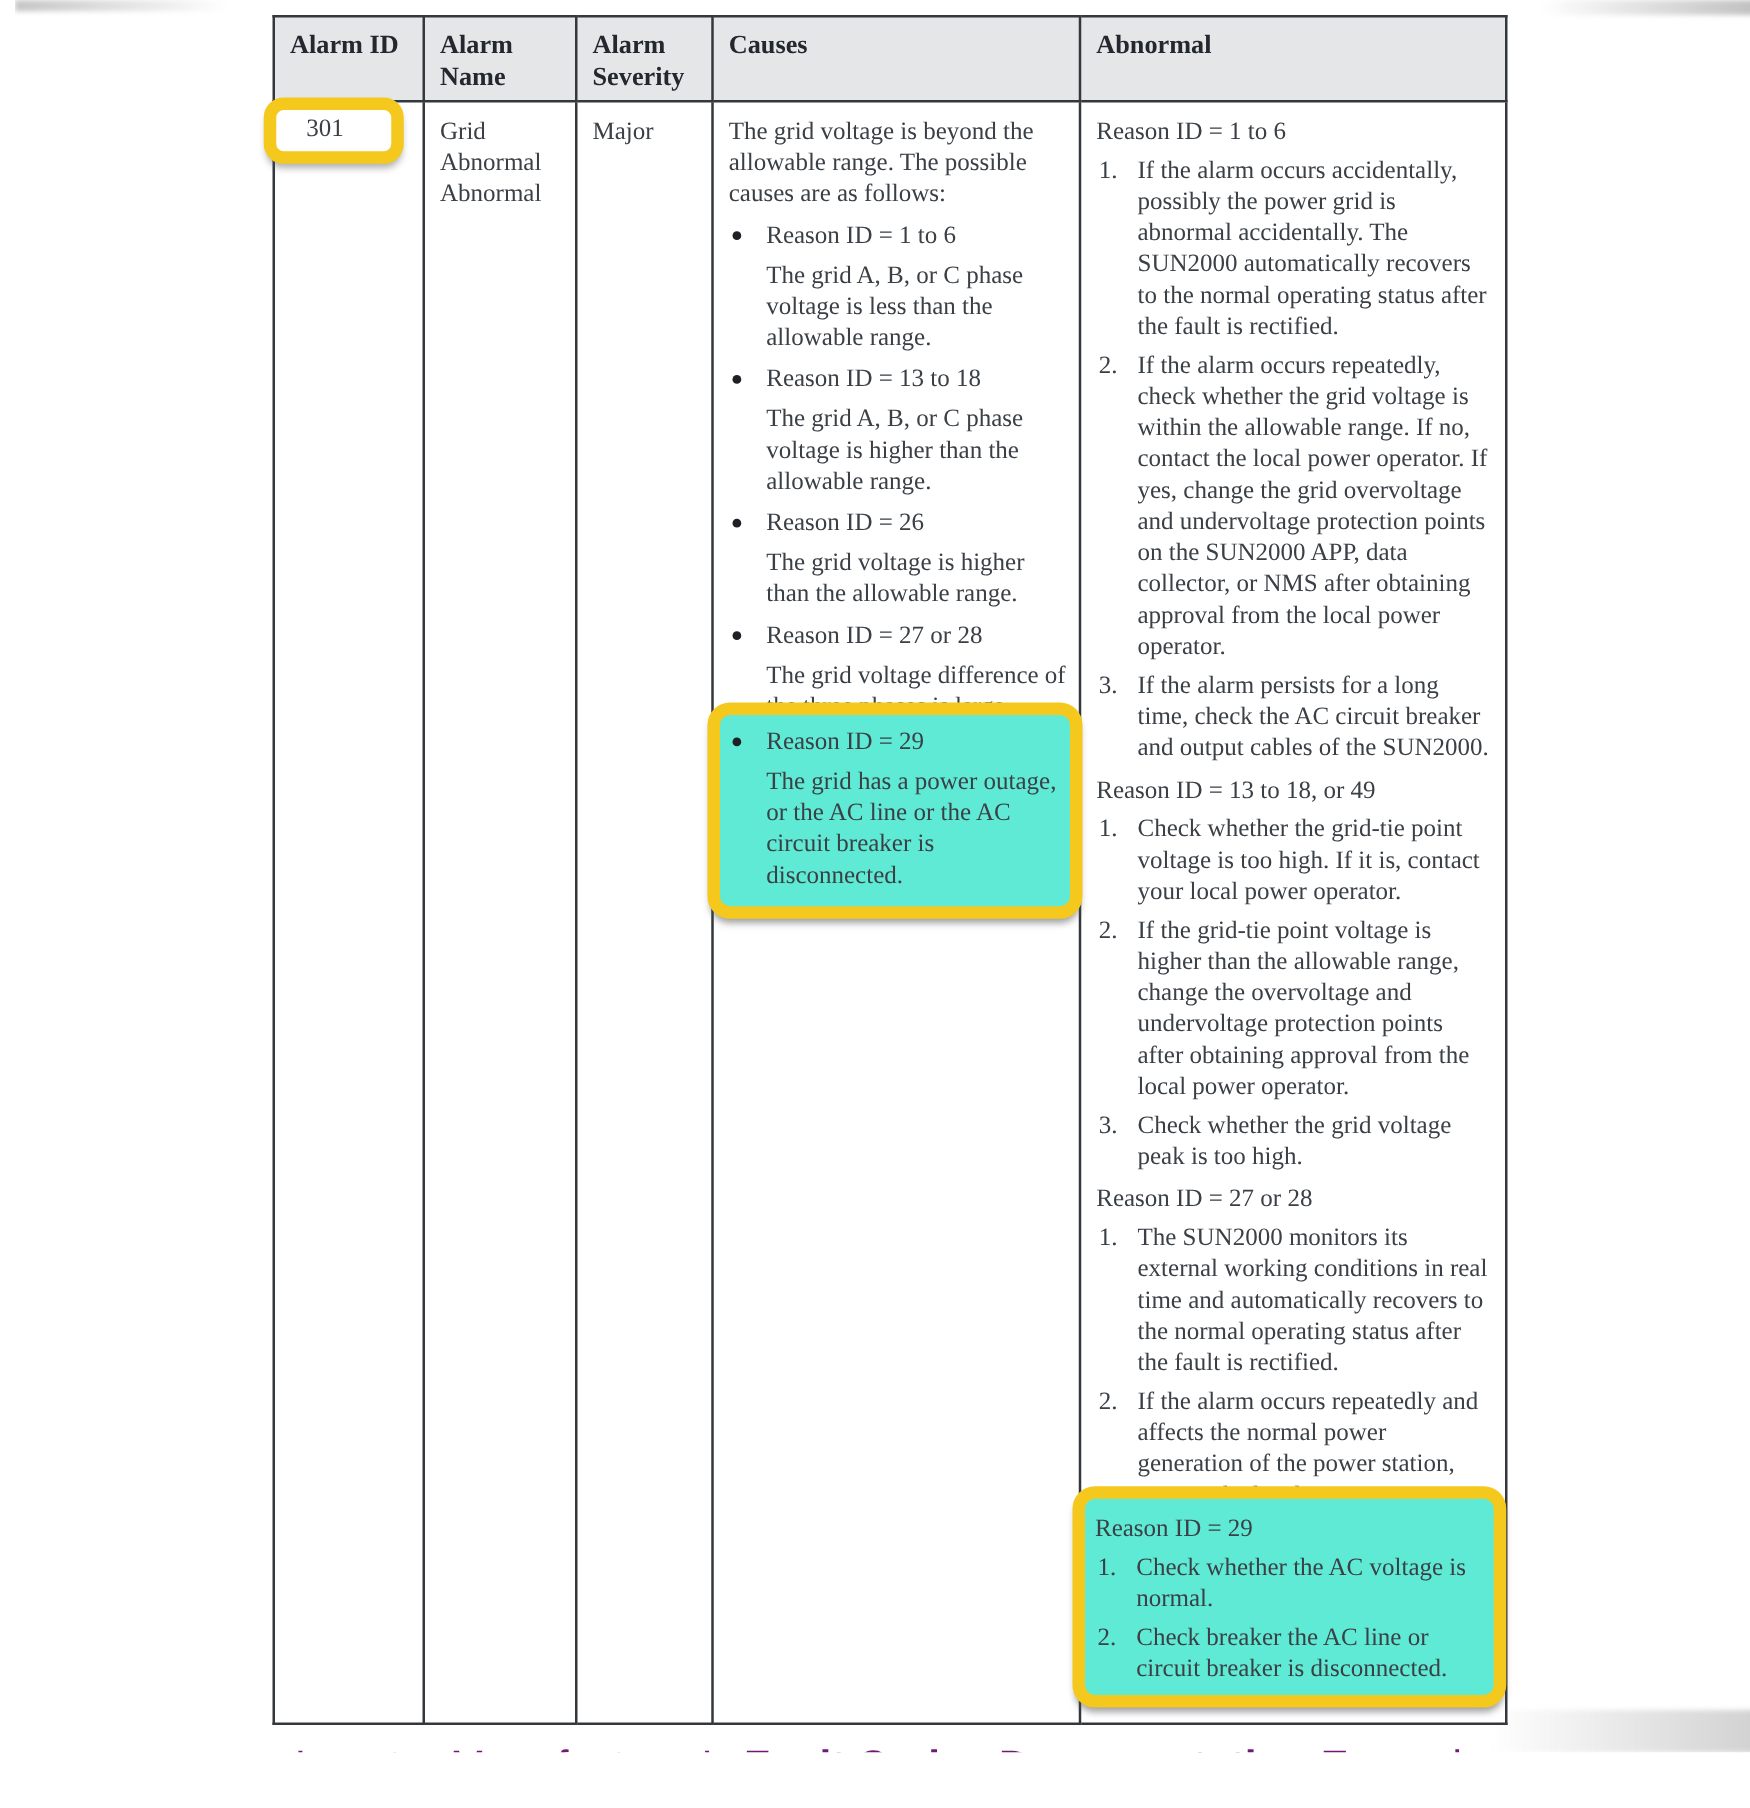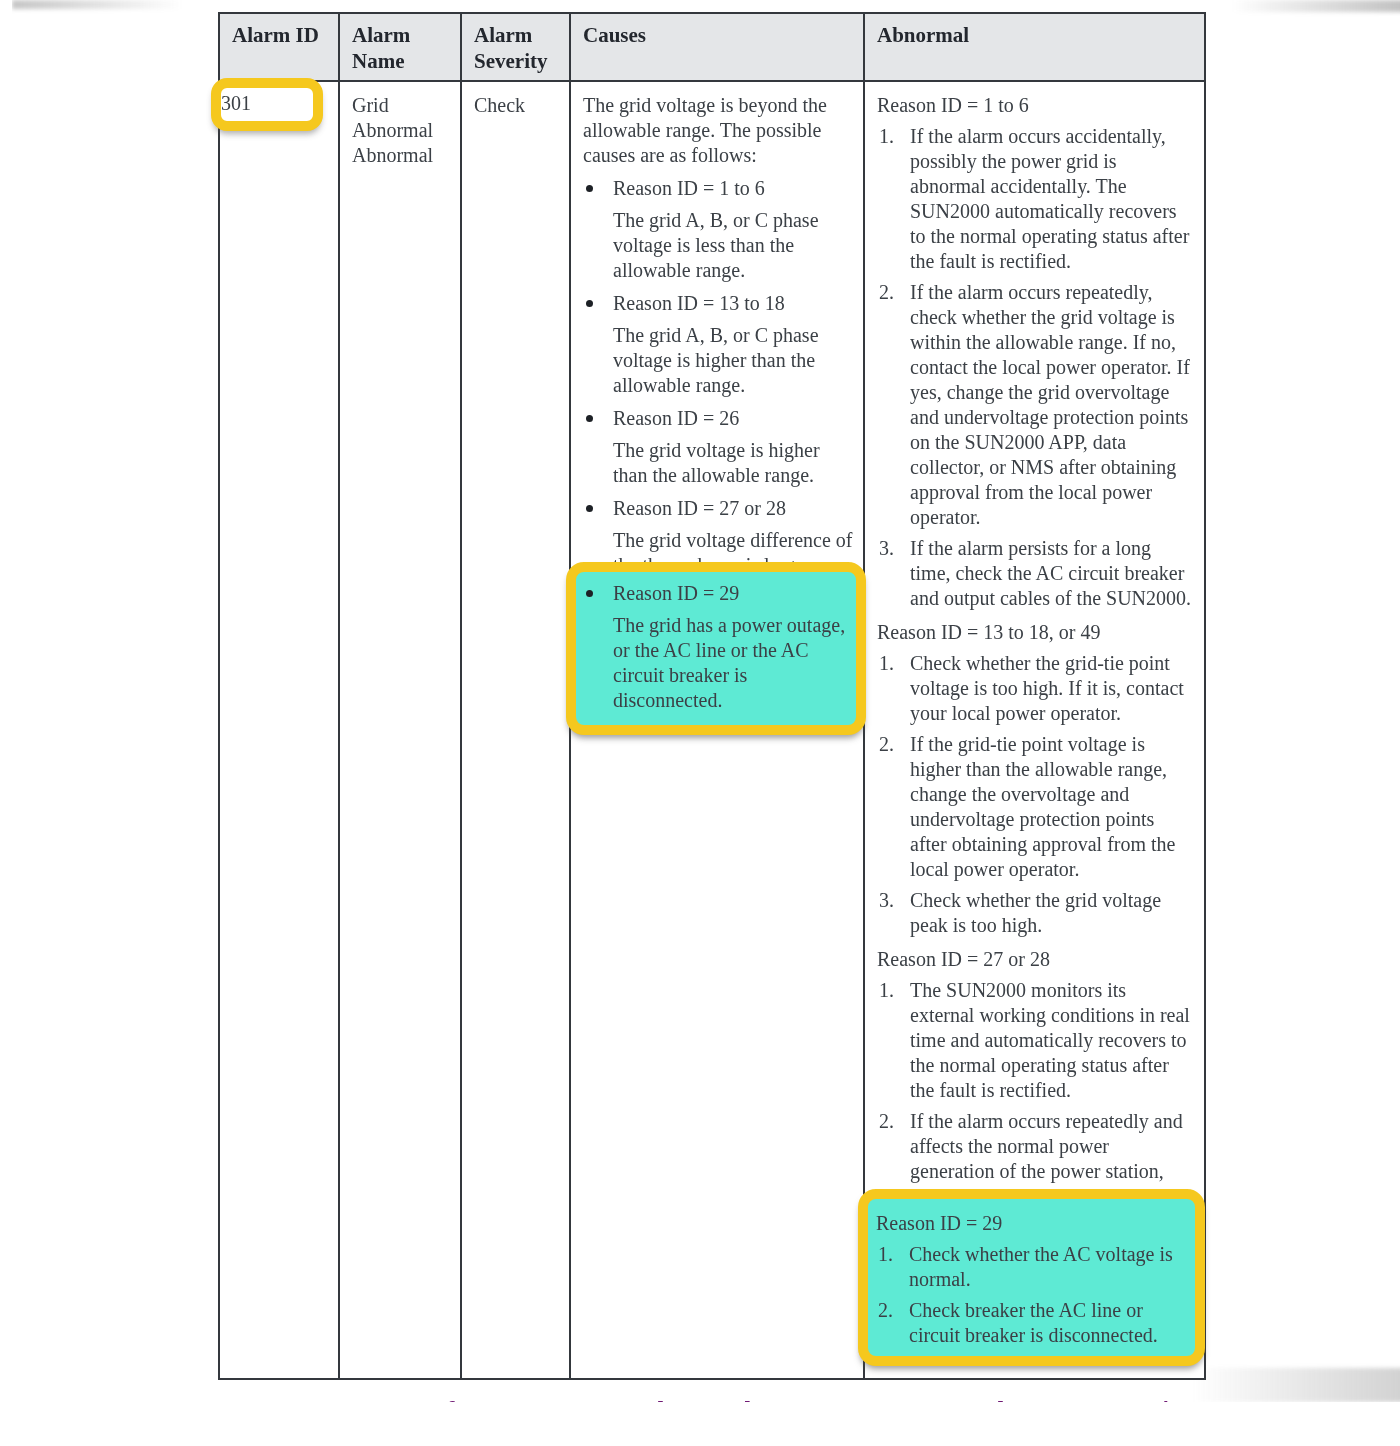--- a/index.html
+++ b/index.html
@@ -79,21 +79,21 @@
   .hl-causes { margin:-16px -13px 0 -17px; padding:9px 4px 12px 7px; }
   .hl-causes .bullet-item { margin-top:0; }
   .hl-measures { margin:-20px -11px 0 -19px; padding:12px 4px 8px 8px; }
   .hl-measures .m-heading { margin-top:0; }
   .hl-id {
     position:relative; z-index:2;
     display:block; width:112px;
     background:#ffffff;
     border:10px solid var(--hl);
     border-radius:16px;
-    padding:3px 0 5px 0;
+    padding:3px 0 5px 24px;
     margin:-15px 0 0 -21px;
     box-shadow:0 5px 6px -2px rgba(80,80,80,.45);
   }
 
   
   .caption {
     position:absolute; left:0; top:1398px; width:100%;
     text-align:center;
     font-family:"Liberation Sans", sans-serif;
     font-size:34px; line-height:30px;
@@ -128,21 +128,21 @@
         </tr>
       </thead>
       <tbody>
         <tr>
           <td>
             <div class="hl-id">
               <span>301</span>
             </div>
           </td>
           <td>Grid Abnormal Abnormal</td>
-          <td>Check</td>
+          <td>Major</td>
           <td class="causes">
             <p class="intro">The grid voltage is beyond the allowable range. The possible causes are as follows:</p>
             <div id="causes-list">
                 <div class="bullet-item">
                   <div class="b-title"><span class="dot"></span><span>Reason ID = 1 to 6</span></div>
                   <div class="b-body">The grid A, B, or C phase voltage is less than the allowable range.</div>
                 </div>
                 <div class="bullet-item">
                   <div class="b-title"><span class="dot"></span><span>Reason ID = 13 to 18</span></div>
                   <div class="b-body">The grid A, B, or C phase voltage is higher than the allowable range.</div>

